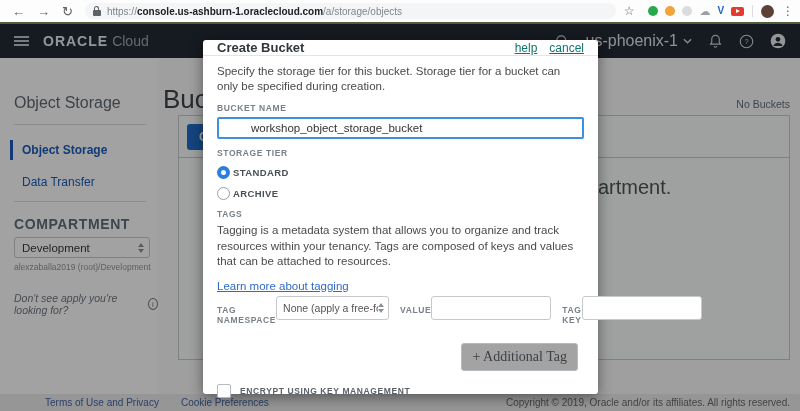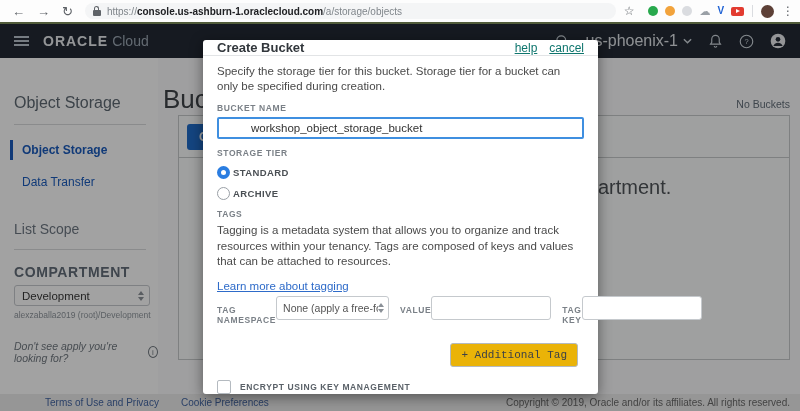--- a/index.html
+++ b/index.html
@@ -90,21 +90,21 @@
   .radio.off { border:1px solid #9aa0a6; background:#fff; }
   .radio-label { font-size:9.5px; letter-spacing:.4px; color:#4a4f54; font-weight:600; }
   .tag-link { display:inline-block; font-size:11.5px; color:#2e6bc9; text-decoration:underline; margin-top:11px; cursor:pointer; }
   .tag-row { display:flex; gap:11px; margin-top:2px; }
   .tag-col { display:flex; flex-direction:row; }
   .tag-col .m-label { margin-top:9px; }
   .m-select { width:113px; height:24px; border:1px solid #c5c9cd; border-radius:3px; display:flex; align-items:center; padding:0 4px 0 6px; cursor:pointer; background:#fff; }
   .m-select .val { font-size:10.5px; color:#555; flex:1; white-space:nowrap; overflow:hidden; }
   .tag-input { width:120px; height:24px; border:1px solid #c5c9cd; border-radius:3px; font-family:inherit; }
   .add-tag-row { display:flex; justify-content:flex-end; margin-top:14px; padding-right:6px; }
-  .btn-light { background:#eab308; border:1px solid #b4bac0; border-radius:3px; font-size:11px; color:#3c4147; padding:5px 10px; cursor:pointer; font-family:Liberation Mono, monospace; }
+  .btn-light { background:#a3a3a3; border:1px solid #b4bac0; border-radius:3px; font-size:14px; color:#3c4147; padding:5px 10px; cursor:pointer; font-family:Liberation Serif, serif; }
   .chk-row { display:flex; align-items:center; gap:9px; margin-top:13px; cursor:pointer; }
   .chk { width:14px; height:14px; border:1px solid #b4bac0; border-radius:2px; background:#fff; }
   .chk-label { font-size:8.5px; letter-spacing:.6px; color:#5a6168; font-weight:600; }
 </style>
 </head>
 <body>
 
 <div class="browser">
   <span class="nav-glyph">←</span>
   <span class="nav-glyph">→</span>
@@ -177,21 +177,20 @@
     </div>
   </div>
 
   <div class="content">
 
     <div class="sidebar">
       <div class="sb-title">Object Storage</div>
       <div class="sb-rule"></div>
       <div class="sb-item active">Object Storage</div>
       <div class="sb-item">Data Transfer</div>
-      <div class="sb-scope">List Scope</div>
       <div class="sb-rule"></div>
       <div class="sb-label">COMPARTMENT</div>
       <div class="sb-select">
         <span class="val">Development</span>
         <span class="stepper">
             <span class="up"></span>
             <span class="down"></span>
           </span>
       </div>
       <div class="sb-path">alexzaballa2019 (root)/Development</div>

